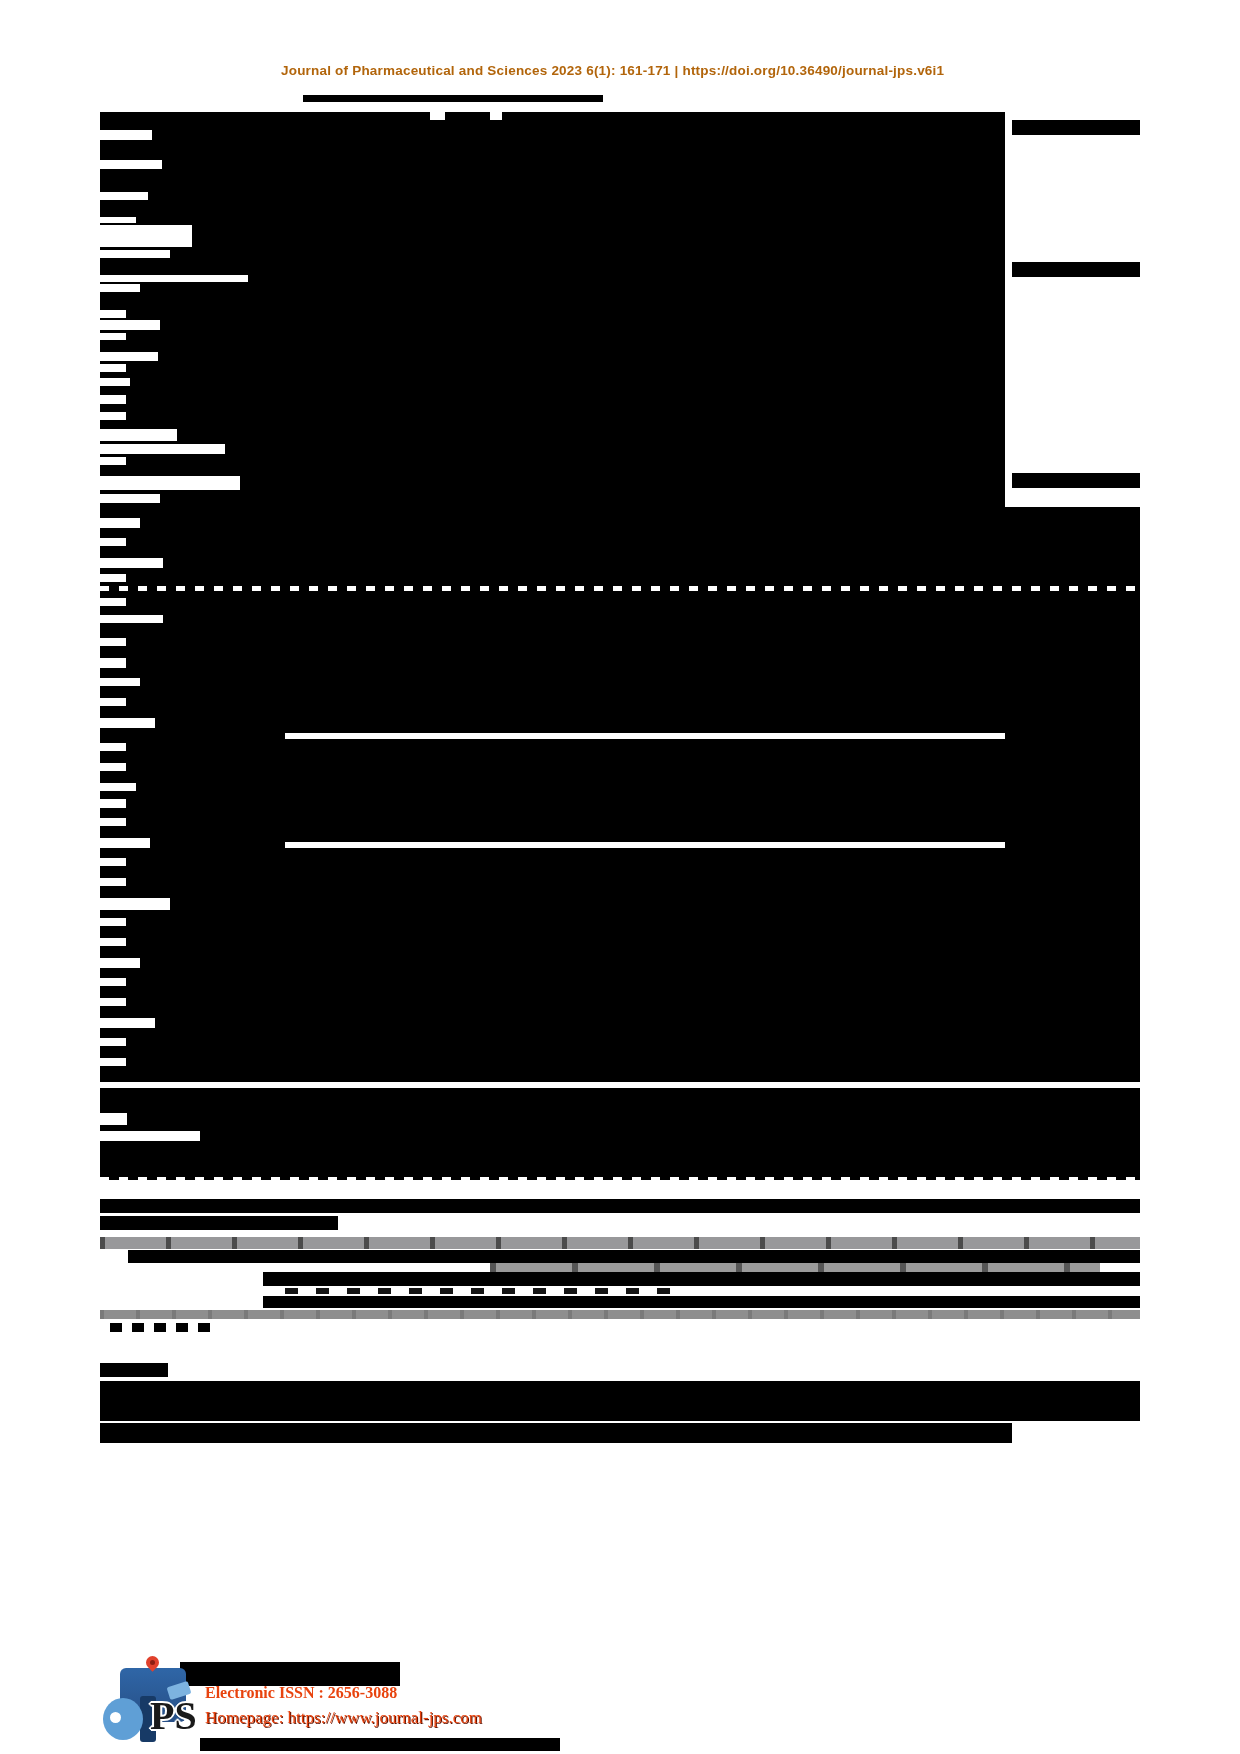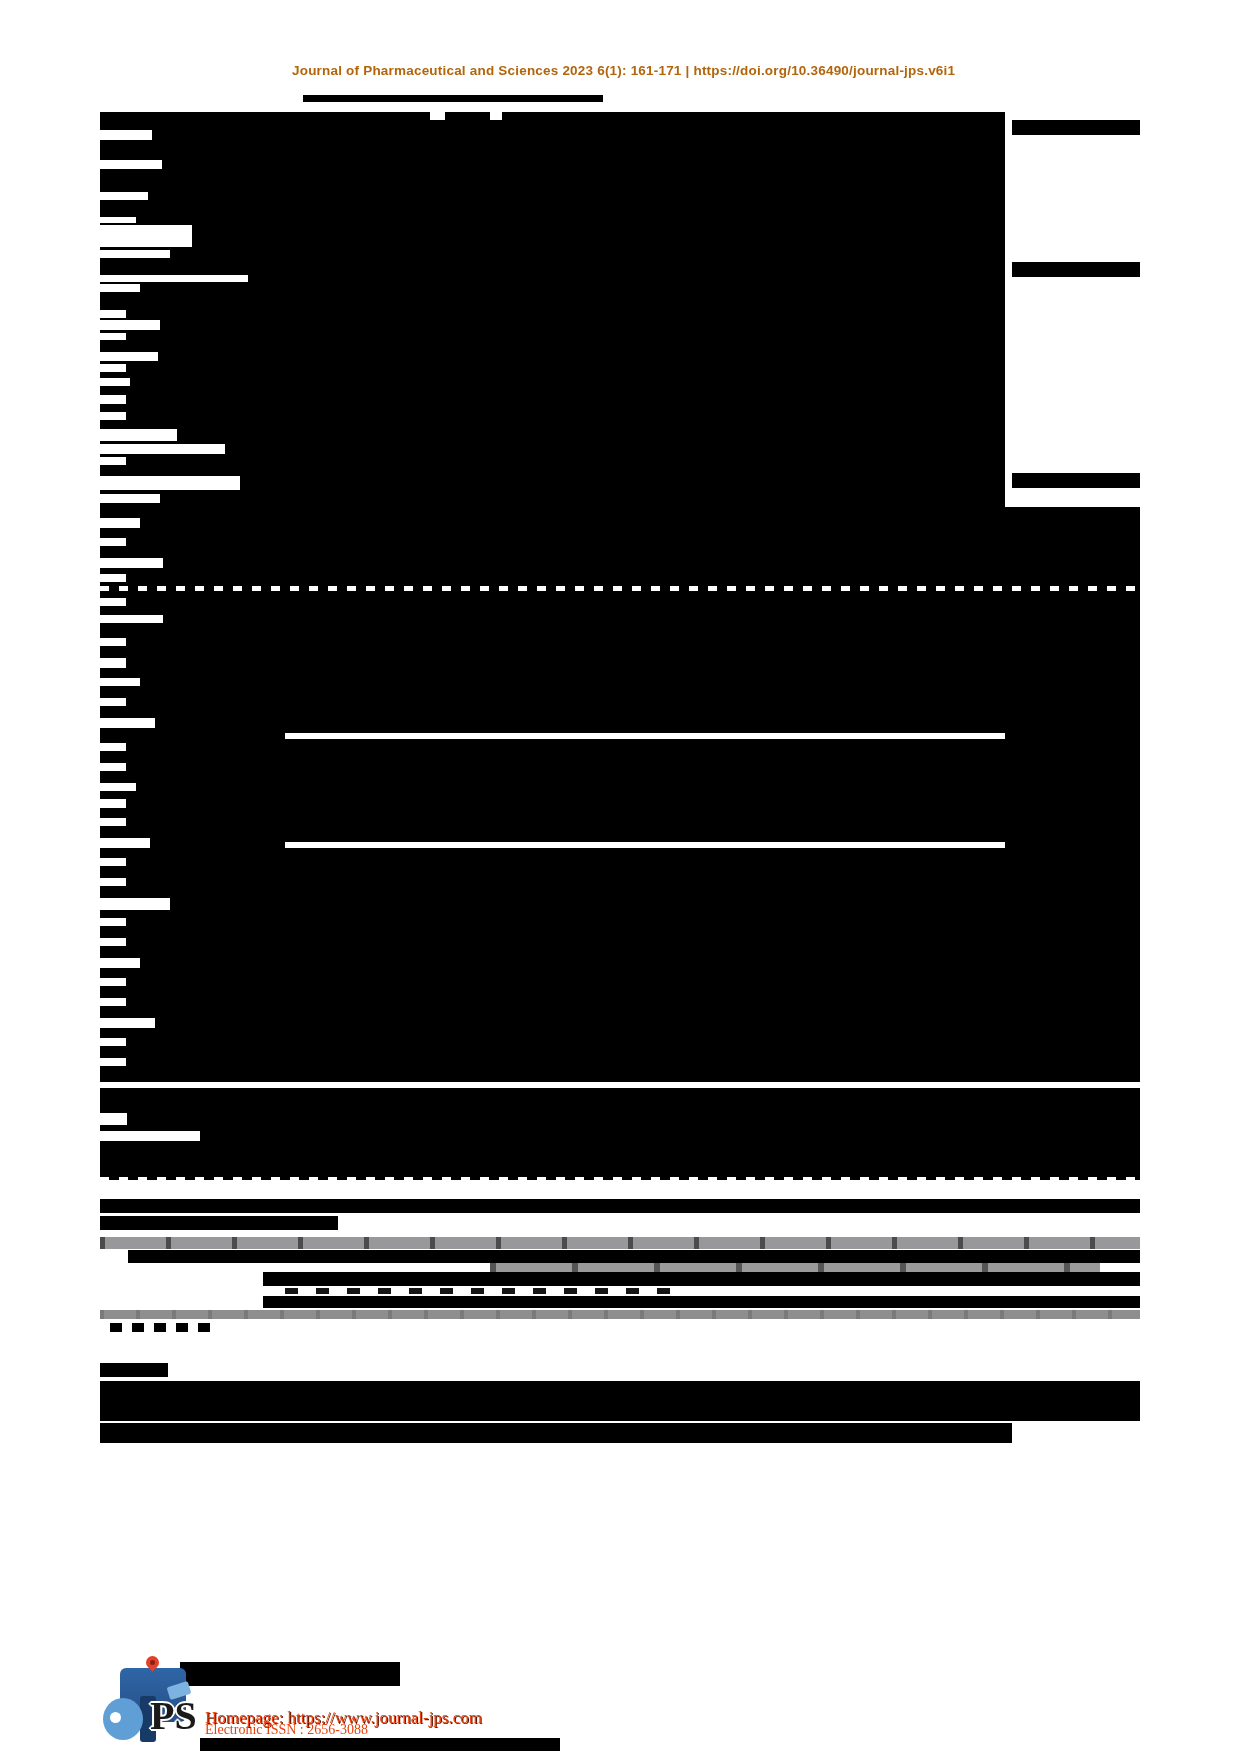--- a/index.html
+++ b/index.html
@@ -4,21 +4,21 @@
 <style>
   html,body{margin:0;padding:0;background:#ffffff;}
   .page{
     position:relative;
     width:1240px;height:1754px;
     background:#ffffff;
     overflow:hidden;
     font-family:"Liberation Sans", sans-serif;
   }
   .citation{
-    position:absolute;left:292px;top:63px;width:740px;
+    position:absolute;left:281px;top:63px;width:740px;
     font-family:"Liberation Sans", sans-serif;
     font-size:13.5px;font-weight:bold;
     color:#b2650b;
     white-space:nowrap;
     letter-spacing:0.2px;
   }
   
   #canvas{position:absolute;left:0;top:0;width:1240px;height:1754px;}
   .rect{position:absolute;}
   .blk{background:#000000;}
@@ -26,22 +26,22 @@
   .gry{background:#98989a;background-image:repeating-linear-gradient(90deg,#4b4b4b 0 5px,transparent 5px 66px);}
   .gry2{background:#9a9a9a;background-image:repeating-linear-gradient(90deg,#555555 0 6px,transparent 6px 82px);}
   .gry3{background:#8e8e8e;background-image:repeating-linear-gradient(90deg,#7a7a7a 0 4px,transparent 4px 36px);}
   .wdash{background:repeating-linear-gradient(90deg,#ffffff 0 9px,transparent 9px 19px);}
   .kdash{background:repeating-linear-gradient(90deg,#151515 0 13px,transparent 13px 31px);}
 
   
   .footer-issn{
     position:absolute;left:205px;top:1684px;
     font-family:"Liberation Serif", serif;
-    font-size:14px;font-weight:normal;
-    color:#e8430e;white-space:nowrap;margin-top:38px;
+    font-size:16px;font-weight:bold;
+    color:#e8430e;white-space:nowrap;
   }
   .footer-home{
     position:absolute;left:205px;top:1708px;
     font-family:"Liberation Serif", serif;
     font-size:17px;font-weight:normal;
     color:#e8430e;white-space:nowrap;
     text-shadow:1px 1px 0 #5a1000;
   }
   
   .logo-pin{

